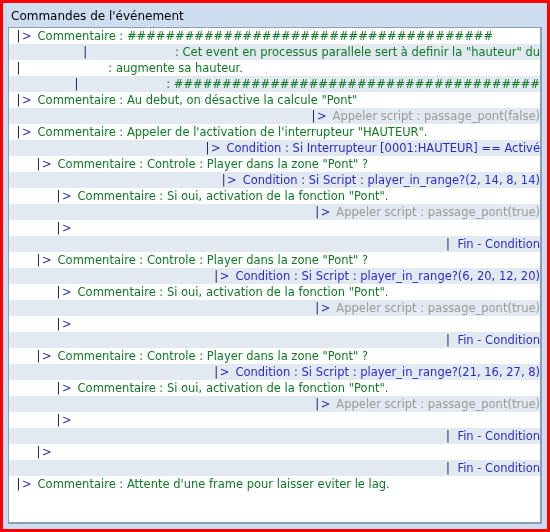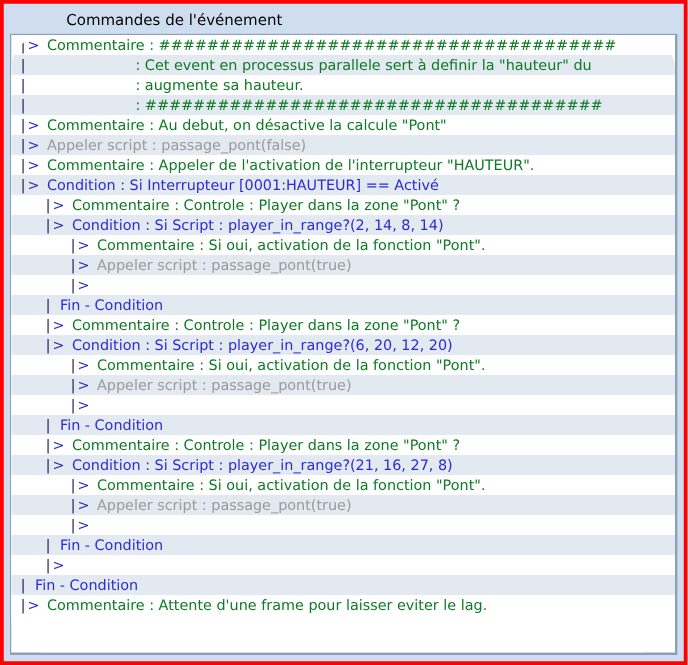--- a/index.html
+++ b/index.html
@@ -23,54 +23,53 @@
     background: #cedef0;
   }
   .panel-title {
     position: absolute;
     left: 8px;
     top: 6px;
     font-size: 12px;
     color: #000000;
     white-space: nowrap;
     letter-spacing: 0px;
-    margin-left: 42px;
   }
   .list-outer {
     position: absolute;
     left: 5px;
     top: 24px;
     right: 5px;
     bottom: 5px;
     box-sizing: border-box;
     border: 1px solid #8ba0b6;
     border-right-width: 2px;
     border-bottom-width: 2px;
     background: #ffffff;
     overflow: hidden;
   }
   .list-inner {
     position: absolute;
     left: 0; top: 0; right: 0; bottom: 0;
     overflow: hidden;
     background: #ffffff;
-    border-radius: 27px;
   }
   .row {
     position: relative;
     height: 16px;
     line-height: 16px;
     box-sizing: border-box;
     font-size: 11.5px;
     white-space: nowrap;
     background: #ffffff;
     overflow: hidden;
   }
   .row.alt {
     background: #e3e9f0;
+    text-align: right;
   }
   .bar {
     color: #1b1b5a;
     font-family: "DejaVu Sans Mono", "Liberation Mono", monospace;
     font-size: 11.5px;
   }
   .arrow {
     color: #2a2ab0;
     font-family: "DejaVu Sans", sans-serif;
     font-size: 11.5px;

